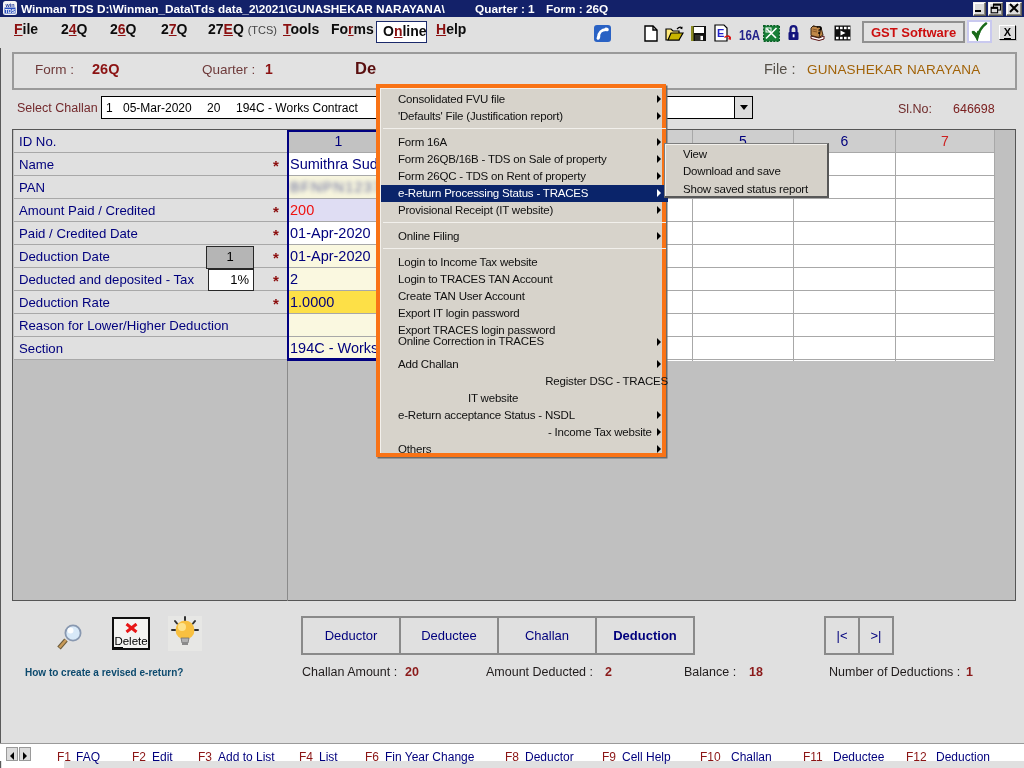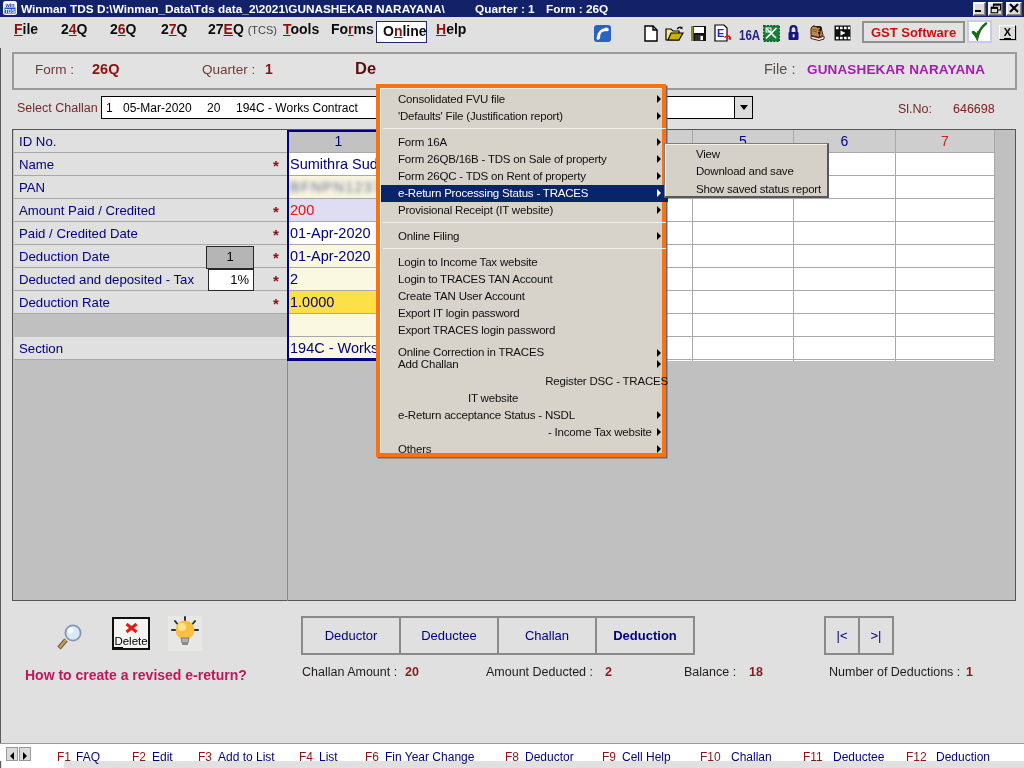--- a/index.html
+++ b/index.html
@@ -35,21 +35,21 @@
 .bbtn { position:absolute; top:616px; height:39px; border:2px solid #8a8a8a; background:#e0e0e0; color:#00007d; font-size:13px; text-align:center; line-height:35px; }
 
 
 #mainmenu { left:376px; top:47px; width:290px; height:373px; background:#d7d3cb; border:4px solid #f97316; box-shadow:inset 1px 1px 0 #f2f0ec, 1.5px 1.5px 0 #6a6a6a; z-index:50;margin-top:37px; }
 .pitem { position:absolute; left:1px; width:287px; height:17px; font-size:11.5px; letter-spacing:-0.2px; color:#101010; line-height:17px; padding-left:17px; white-space:nowrap; }
 .pitem.hl { background:#0a246a; color:#fff; }
 .parrow { position:absolute; right:7px; top:4.5px; width:0; height:0; border-left:4.5px solid #000; border-top:4px solid transparent; border-bottom:4px solid transparent; }
 .hl .parrow { border-left-color:#fff; }
 .psep { position:absolute; left:3px; width:283px; height:1px; background:#9a9a9a; border-bottom:1px solid #f2f0ec; }
 #submenu { left:664px; top:143px; width:165px; height:55px; background:#d5d1c9; border:1px solid #7d7d7d; border-right:2px solid #585858; border-bottom:2px solid #585858; box-shadow:inset 1px 1px 0 #f2f0ec; z-index:60; }
-.sitem { position:absolute; left:1px; width:160px; height:17.5px; font-size:11.5px; letter-spacing:-0.2px; color:#101010; line-height:17.5px; padding-left:30px; white-space:nowrap; }
+.sitem { position:absolute; left:1px; width:160px; height:17.5px; font-size:11.5px; letter-spacing:-0.2px; color:#101010; line-height:17.5px; padding-left:17px; white-space:nowrap; }
 
 
 #fbar { left:0; top:743px; width:1024px; height:18px; background:#ffffff; border-top:1px solid #9a9a9a; }
 .fk { position:absolute; top:6px; font-size:12px; color:#8b1515; white-space:nowrap; }
 .fl { position:absolute; top:6px; font-size:12px; color:#00007d; white-space:nowrap; }
 </style>
 </head>
 <body>
 
 <div class="abs" id="titlebar">
@@ -161,21 +161,21 @@
 </div>
 <div class="abs" style="left:999px;top:25px;width:17px;height:15px;background:#dcdcdc;border:1px solid;border-color:#fff #000 #000 #fff;box-shadow:1px 1px 0 #00000022;text-align:center;font-weight:bold;font-size:11px;color:#000;line-height:13px;"><span style="border-bottom:1px solid #000">X</span></div>
 
 <div class="abs" id="formpanel"></div>
 <div class="abs" style="left:35px;top:62px;font-size:13.5px;color:#6e3a3a;">Form :</div>
 <div class="abs" style="left:92px;top:61px;font-size:14.5px;font-weight:bold;color:#8b1212;">26Q</div>
 <div class="abs" style="left:202px;top:62px;font-size:13.5px;color:#6e3a3a;">Quarter :</div>
 <div class="abs" style="left:265px;top:61px;font-size:14px;font-weight:bold;color:#8b1212;">1</div>
 <div class="abs" style="left:355px;top:59px;font-size:16.5px;font-weight:bold;color:#5a0f0f;">De</div>
 <div class="abs" style="left:764px;top:61px;font-size:14.5px;color:#565048;">File :</div>
-<div class="abs" style="left:807px;top:62px;font-size:13.5px;font-weight:bold;color:#a21caf;letter-spacing:0.15px;">GUNASHEKAR NARAYANA</div>
+<div class="abs" style="left:807px;top:62px;font-size:13.5px;font-weight:normal;color:#a16207;letter-spacing:0.15px;">GUNASHEKAR NARAYANA</div>
 
 <div class="abs" style="left:17px;top:101px;font-size:12.5px;color:#73292c;">Select Challan</div>
 <div class="inputbox" style="left:101px;top:96px;width:652px;height:23px;"></div>
 <div class="abs" style="left:106px;top:101px;font-size:12px;color:#000;">1</div>
 <div class="abs" style="left:123px;top:101px;font-size:12px;color:#000;">05-Mar-2020</div>
 <div class="abs" style="left:207px;top:101px;font-size:12px;color:#000;">20</div>
 <div class="abs" style="left:236px;top:101px;font-size:12px;color:#000;">194C - Works Contract</div>
 <div class="abs" style="left:734px;top:97px;width:18px;height:21px;background:#dcdcdc;border-left:1px solid #000;"><svg width="18" height="21" viewBox="0 0 18 21">
       <path d="M5 8 L13 8 L9 13 Z" fill="#000"></path>
     </svg></div>
@@ -185,20 +185,21 @@
 <div class="abs" id="tablewrap">
 
   <div class="lrow" style="top:0px;height:23px;"><span style="line-height:23px">ID No.</span></div>
   <div class="lrow" style="top:23px;height:23px;"><span style="line-height:23px">Name</span><span class="star">*</span></div>
   <div class="lrow" style="top:46px;height:23px;"><span style="line-height:23px">PAN</span></div>
   <div class="lrow" style="top:69px;height:23px;"><span style="line-height:23px">Amount Paid / Credited</span><span class="star">*</span></div>
   <div class="lrow" style="top:92px;height:23px;"><span style="line-height:23px">Paid / Credited Date</span><span class="star">*</span></div>
   <div class="lrow" style="top:115px;height:23px;"><span style="line-height:23px">Deduction Date</span><span class="star">*</span></div>
   <div class="lrow" style="top:138px;height:23px;"><span style="line-height:23px">Deducted and deposited - Tax</span><span class="star">*</span></div>
   <div class="lrow" style="top:161px;height:23px;"><span style="line-height:23px">Deduction Rate</span><span class="star">*</span></div>
+  <div class="lrow" style="top:184px;height:23px;"><span style="line-height:23px">Reason for Lower/Higher Deduction</span></div>
   <div class="lrow" style="top:207px;height:23px;"><span style="line-height:23px">Section</span></div>
 
   <div class="abs" style="left:193px;top:116px;width:48px;height:23px;background:#b5b5b5;border:1.5px solid #282828;text-align:center;font-size:13px;line-height:20px;color:#000;">1</div>
   <div class="abs" style="left:195px;top:139px;width:46px;height:22px;background:#fff;border:1.5px solid #282828;text-align:right;font-size:13px;line-height:19px;color:#000;padding-right:4px;">1%</div>
 
   <div class="dcol" style="left:274px;top:0;width:104px;height:231px;">
     <div class="hdrcell" style="top:0;height:23px;background:#c2c2c2;line-height:22px;">1</div>
     <div class="dcell" style="top:23px;height:23px;line-height:22px;background:#fff;">Sumithra Sudha</div>
     <div class="dcell" style="top:46px;height:23px;line-height:22px;background:#f7f5de;"><span style="filter:blur(2px);color:#6a6f9e;letter-spacing:1.2px;">BFNPN1237 C</span></div>
     <div class="dcell" style="top:69px;height:23px;line-height:22px;background:#dfddf3;color:#ee1111;">200</div>
@@ -284,21 +285,21 @@
     <path d="M14 23 L22 23 L21 28 L15 28 Z" fill="#b0b0b0" stroke="#707070" stroke-width="0.8"></path>
     <rect x="15" y="27" width="6" height="3" fill="#8a8a8a"></rect>
     <g stroke="#303030" stroke-width="2" stroke-linecap="round">
       <line x1="18" y1="2" x2="18" y2="5"></line>
       <line x1="8" y1="6" x2="10" y2="8.5"></line>
       <line x1="28" y1="6" x2="26" y2="8.5"></line>
       <line x1="5" y1="15" x2="8" y2="15"></line>
       <line x1="31" y1="15" x2="28" y2="15"></line>
     </g>
   </svg>
-<div class="abs" style="left:25px;top:667px;font-size:14px;font-weight:bold;color:#be185d;">How to create a revised e-return?</div>
+<div class="abs" style="left:25px;top:667px;font-size:10px;font-weight:bold;color:#0c4a6e;">How to create a revised e-return?</div>
 
 <div class="bbtn" style="left:301px;width:100px;">Deductor</div>
 <div class="bbtn" style="left:399px;width:100px;">Deductee</div>
 <div class="bbtn" style="left:497px;width:100px;">Challan</div>
 <div class="bbtn" style="left:595px;width:100px;font-weight:bold;">Deduction</div>
 
 <div class="abs" style="left:302px;top:665px;font-size:12.5px;color:#201c1c;">Challan Amount :</div>
 <div class="abs" style="left:405px;top:665px;font-size:12.5px;font-weight:bold;color:#8b1a1a;">20</div>
 <div class="abs" style="left:486px;top:665px;font-size:12.5px;color:#201c1c;">Amount Deducted :</div>
 <div class="abs" style="left:605px;top:665px;font-size:12.5px;font-weight:bold;color:#8b1a1a;">2</div>
@@ -350,21 +351,21 @@
   <div class="pitem hl" style="top:96.5px;">e-Return Processing Status - TRACES<span class="parrow"></span></div>
   <div class="pitem" style="top:113.5px;">Provisional Receipt (IT website)<span class="parrow"></span></div>
   <div class="psep" style="top:134px;"></div>
   <div class="pitem" style="top:139.5px;">Online Filing<span class="parrow"></span></div>
   <div class="psep" style="top:160px;"></div>
   <div class="pitem" style="top:165.5px;">Login to Income Tax website</div>
   <div class="pitem" style="top:199.5px;">Create TAN User Account</div>
   <div class="pitem" style="top:182.5px;">Login to TRACES TAN Account</div>
   <div class="pitem" style="top:216.5px;">Export IT login password</div>
   <div class="pitem" style="top:233.5px;">Export TRACES login password</div>
-  <div class="pitem" style="top:256px;">Online Correction in TRACES<span class="parrow"></span></div>
+  <div class="pitem" style="top:245px;">Online Correction in TRACES<span class="parrow"></span></div>
   <div class="pitem" style="top:267.5px;">Add Challan<span class="parrow"></span></div>
   <div class="pitem" style="top:284.5px;text-align:right;">Register DSC - TRACES</div>
   <div class="pitem" style="top:301.5px;padding-left:87px;">IT website</div>
   <div class="pitem" style="top:318.5px;">e-Return acceptance Status - NSDL<span class="parrow"></span></div>
   <div class="pitem" style="top:335.5px;padding-left:167px;">- Income Tax website<span class="parrow"></span></div>
   <div class="pitem" style="top:352.5px;">Others<span class="parrow"></span></div>
 </div>
 
 <div class="abs" id="submenu">
   <div class="sitem" style="top:1.5px;">View</div>

